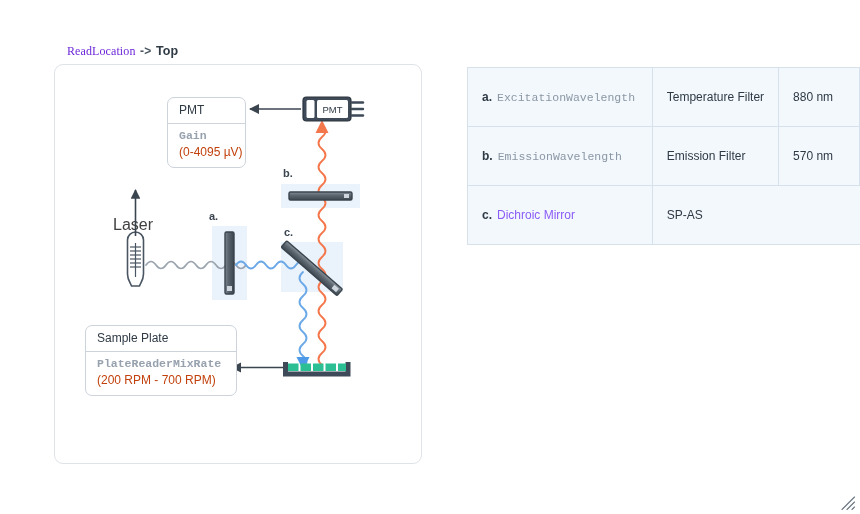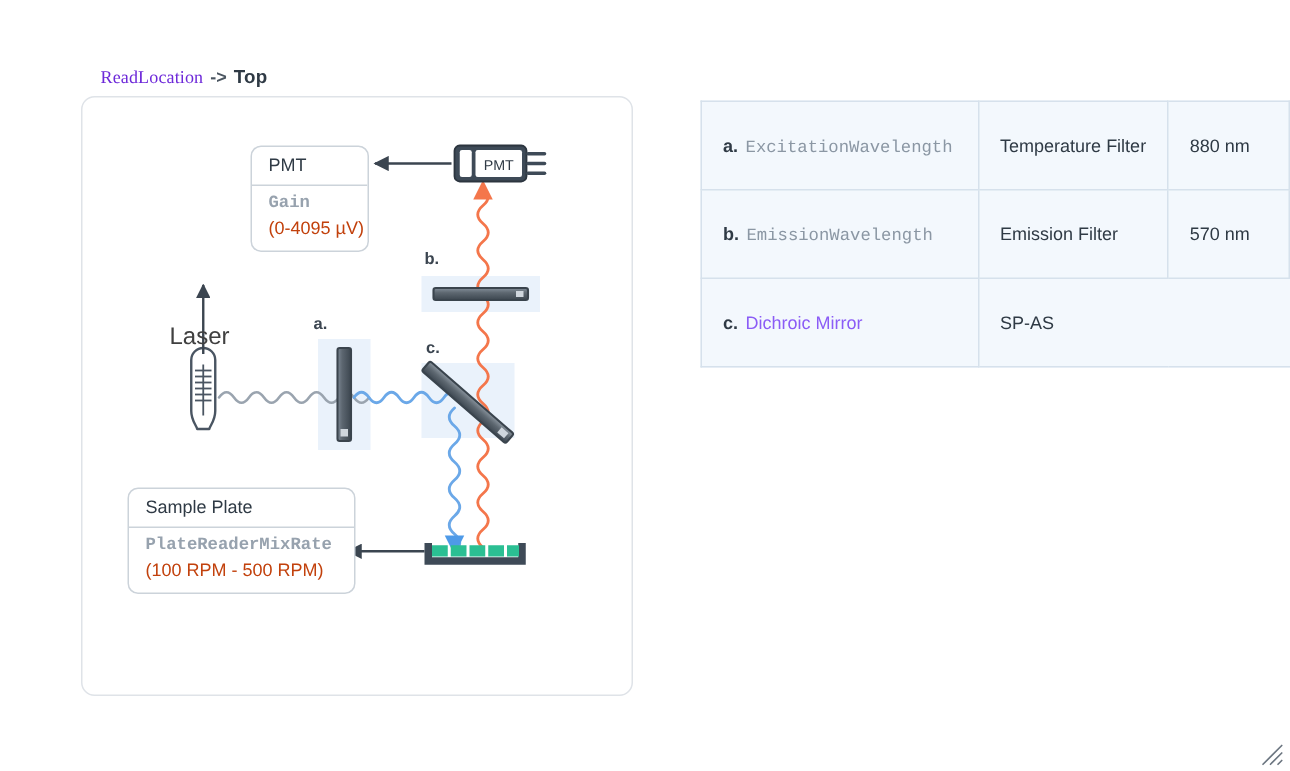--- a/index.html
+++ b/index.html
@@ -292,21 +292,21 @@
   <div class="ib-body">
     <div class="ib-key">Gain</div>
     <div class="ib-val">(0-4095 µV)</div>
   </div>
 </div>
 
 <div class="info-box" id="sample-plate-box">
   <div class="ib-head">Sample Plate</div>
   <div class="ib-body">
     <div class="ib-key">PlateReaderMixRate</div>
-    <div class="ib-val">(100 RPM - 500 RPM)</div>
+    <div class="ib-val">(200 RPM - 700 RPM)</div>
   </div>
 </div>
 
 <div class="comp-label" id="label-a">a.</div>
 <div class="comp-label" id="label-b">b.</div>
 <div class="comp-label" id="label-c">c.</div>
 <div id="label-laser">Laser</div>
 
 <table id="spec-table">
   <tbody>

